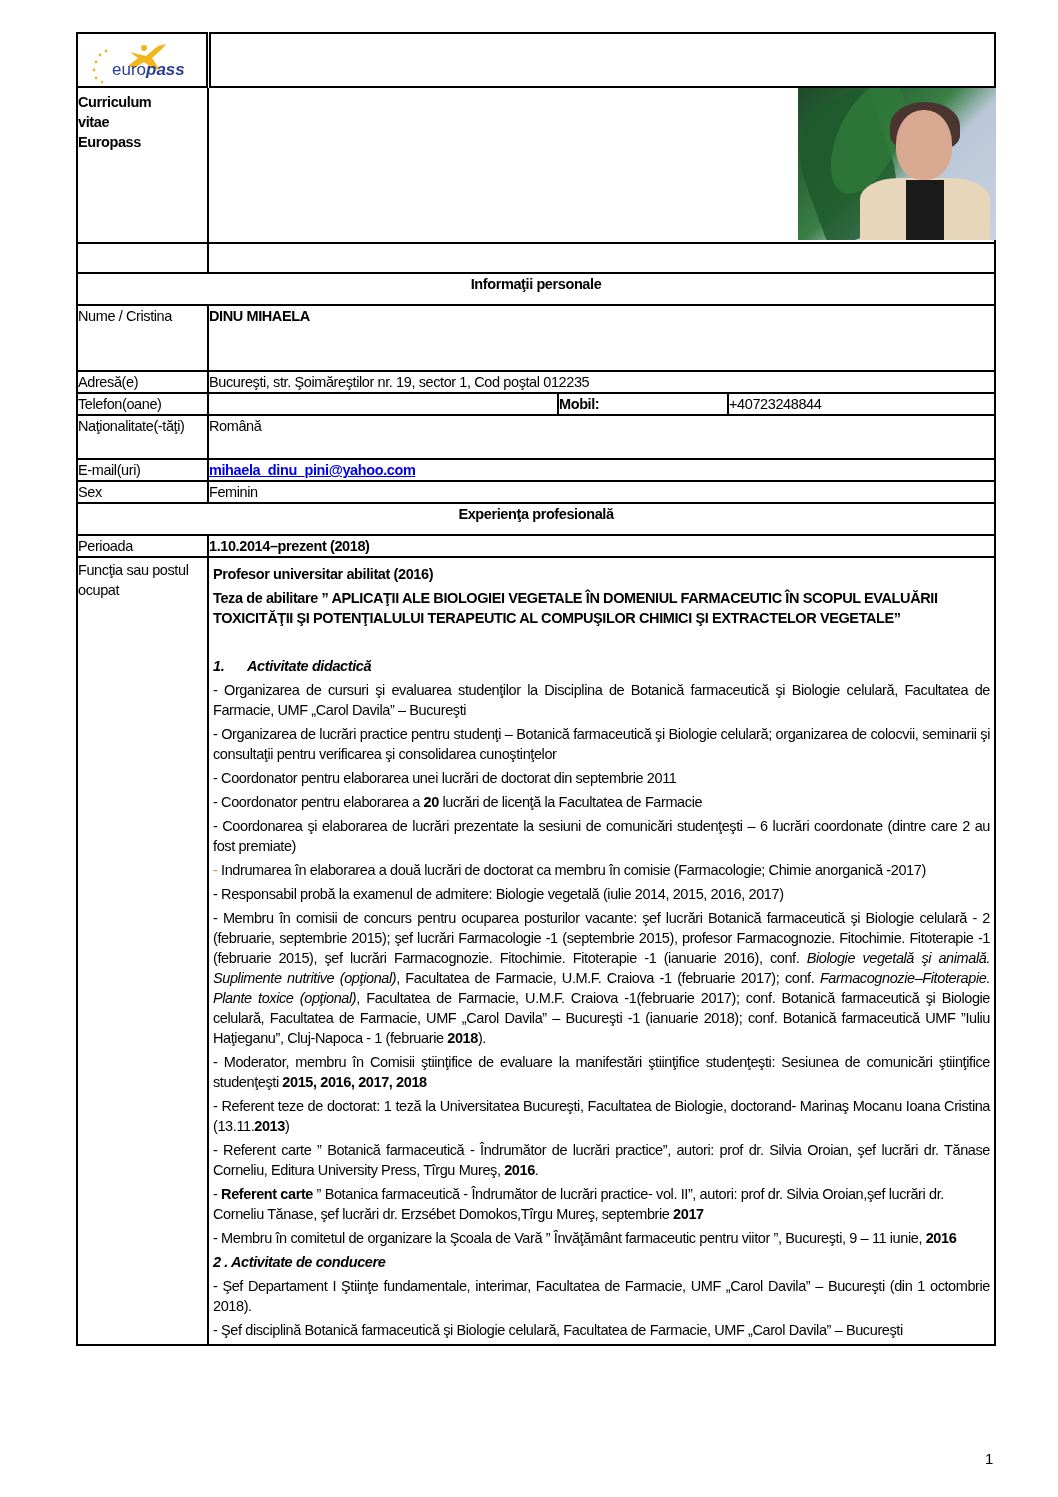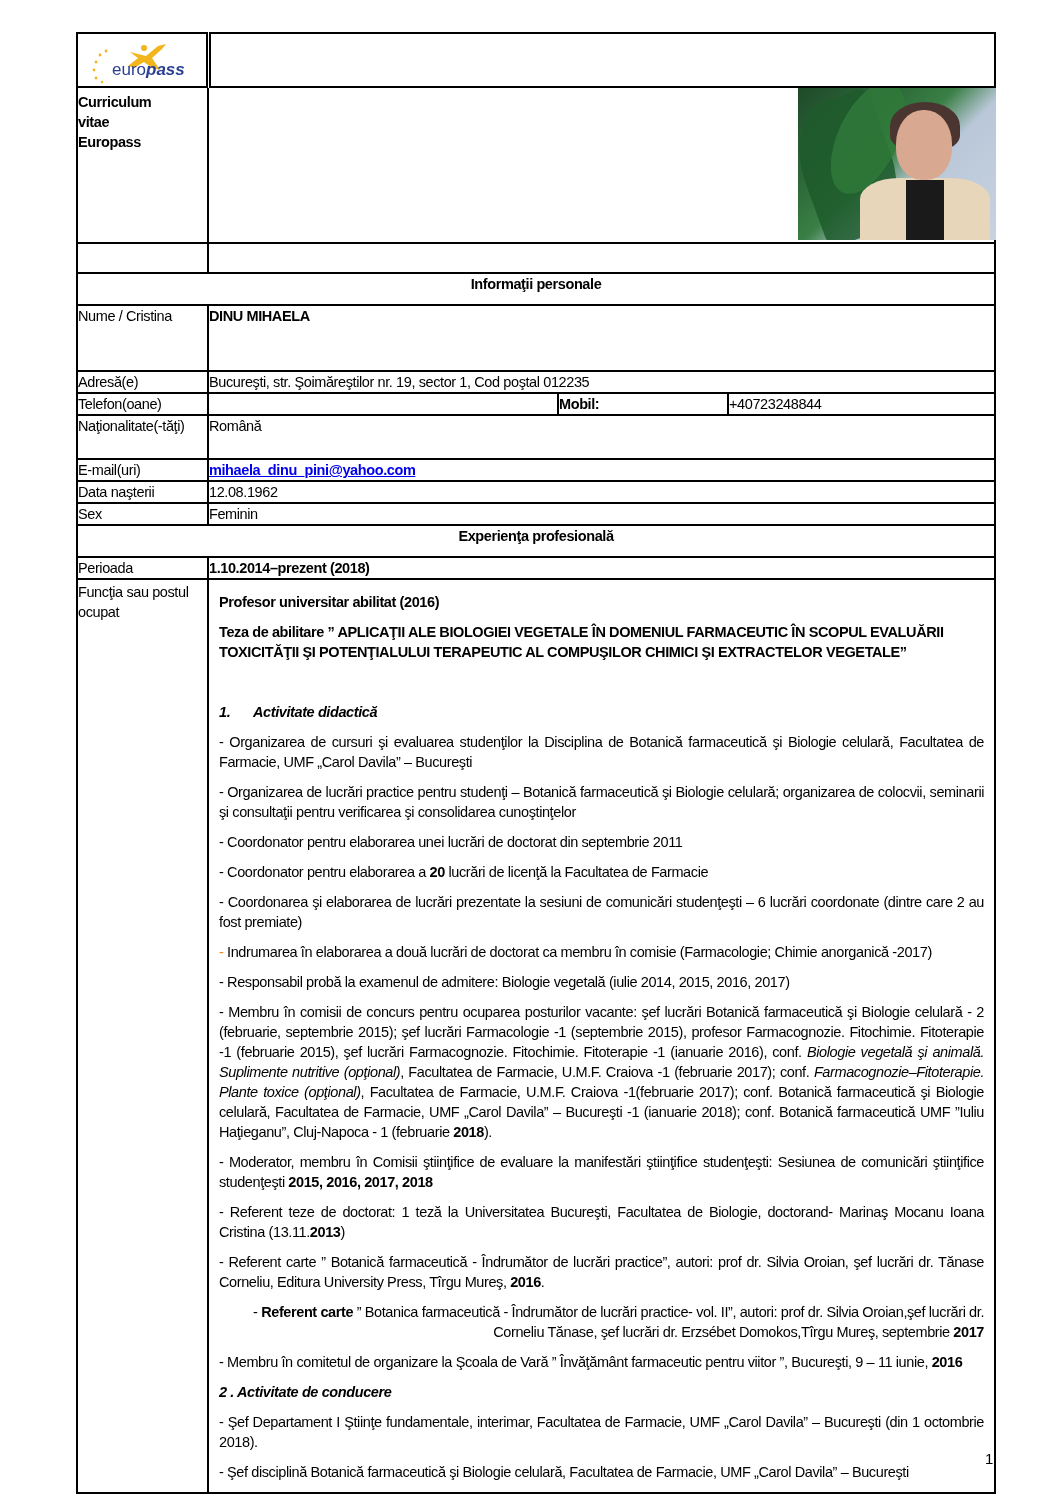--- a/index.html
+++ b/index.html
@@ -25,21 +25,21 @@
   .photo .hair { position: absolute; left: 92px; top: 14px; width: 70px; height: 48px; background: #4a3530; border-radius: 50% 50% 30% 30%; }
   .photo .body { position: absolute; left: 62px; top: 90px; width: 130px; height: 70px; background: #e8d6bb; border-radius: 30% 30% 0 0; }
   .photo .blouse { position: absolute; left: 108px; top: 92px; width: 38px; height: 60px; background: #1a1a1a; }
   .spacer-row td { height: 28px; }
   .section td { text-align: center; font-size: 18px; line-height: 28px; font-weight: bold; letter-spacing: -0.2px; height: 30px; }
   .name-row td { height: 64px; vertical-align: middle; }
   .bold { font-weight: bold; }
   .link { color: #0000ee; text-decoration: underline; font-weight: bold; }
   .row td { padding-top: 2px; padding-bottom: 2px; }
   .exp { text-align: justify; padding-top: 2px !important; padding-bottom: 0 !important; }
-  .exp p { margin: 10px; }
+  .exp p { margin: 4px; }
   .exp .gap { height: 20px; }
   .exp .subhead { font-weight: bold; font-style: italic; }
   .exp .subhead .num { display: inline-block; width: 34px; }
   .orange { color: #e88a1a; }
   .page-num { position: absolute; left: 985px; top: 1450px; font-size: 15px; }
 </style>
 </head>
 <body>
 
 <div class="page">
@@ -122,24 +122,20 @@
     <tr class="row">
       <td style="height:42px">Naţionalitate(-tăţi)</td>
       <td colspan="3">Română</td>
     </tr>
 
     <tr class="row">
       <td>E-mail(uri)</td>
       <td colspan="3"><a class="link">mihaela_dinu_pini@yahoo.com</a></td>
     </tr>
 
-    <tr class="row">
-      <td>Data naşterii</td>
-      <td colspan="3">12.08.1962</td>
-    </tr>
 
     <tr class="row">
       <td>Sex</td>
       <td colspan="3">Feminin</td>
     </tr>
 
     <tr class="section">
       <td colspan="4">Experienţa profesională</td>
     </tr>
 
@@ -159,21 +155,21 @@
         <p>- Organizarea de lucrări practice pentru studenţi – Botanică farmaceutică şi Biologie celulară; organizarea de colocvii, seminarii şi consultaţii pentru verificarea şi consolidarea cunoştinţelor</p>
         <p>- Coordonator pentru elaborarea unei lucrări de doctorat din septembrie 2011</p>
         <p><span>- Coordonator pentru elaborarea a </span><b>20</b><span> lucrări de licenţă la Facultatea de Farmacie</span></p>
         <p>- Coordonarea şi elaborarea de lucrări prezentate la sesiuni de comunicări studenţeşti – 6 lucrări coordonate (dintre care 2 au  fost premiate)</p>
         <p><span class="orange">-</span><span>  Indrumarea în elaborarea a două lucrări de doctorat ca membru  în comisie (Farmacologie; Chimie anorganică -2017)</span></p>
         <p>- Responsabil probă la examenul de admitere: Biologie vegetală (iulie 2014, 2015, 2016, 2017)</p>
         <p><span>- Membru în comisii de concurs pentru ocuparea posturilor vacante: şef lucrări Botanică farmaceutică şi Biologie celulară - 2 (februarie, septembrie 2015); şef lucrări Farmacologie -1 (septembrie 2015), profesor Farmacognozie. Fitochimie. Fitoterapie -1 (februarie 2015), şef lucrări Farmacognozie. Fitochimie. Fitoterapie -1 (ianuarie 2016), conf. </span><i>Biologie vegetală şi animală. Suplimente nutritive (opţional)</i><span>, Facultatea de Farmacie, U.M.F. Craiova -1 (februarie 2017); conf. </span><i>Farmacognozie–Fitoterapie. Plante toxice (opţional)</i><span>, Facultatea de Farmacie, U.M.F. Craiova -1(februarie 2017); conf. Botanică farmaceutică şi Biologie celulară, Facultatea de Farmacie, UMF „Carol Davila” – Bucureşti -1 (ianuarie 2018); conf. Botanică farmaceutică UMF ”Iuliu Haţieganu”, Cluj-Napoca - 1 (februarie </span><b>2018</b><span>).</span></p>
         <p><span>- Moderator, membru în Comisii ştiinţifice de evaluare la manifestări ştiinţifice studenţeşti: Sesiunea de comunicări ştiinţifice studenţeşti </span><b>2015, 2016, 2017, 2018</b></p>
         <p><span>- Referent teze de doctorat: 1 teză la Universitatea Bucureşti, Facultatea de Biologie, doctorand- Marinaş Mocanu Ioana Cristina (13.11.</span><b>2013</b><span>)</span></p>
         <p><span>- Referent carte ” Botanică farmaceutică - Îndrumător de lucrări practice”, autori: prof dr. Silvia Oroian, şef lucrări dr. Tănase Corneliu,  Editura University Press, Tîrgu Mureş, </span><b>2016</b><span>.</span></p>
-        <p style="text-align:right"><span>- </span><b>Referent carte</b><span> ” Botanica farmaceutică - Îndrumător de lucrări practice- vol. II”, autori: prof dr. Silvia Oroian,şef lucrări dr.  Corneliu Tănase, şef lucrări dr. Erzsébet Domokos,Tîrgu Mureş, septembrie </span><b>2017</b></p>
+        <p style="text-align:left"><span>- </span><b>Referent carte</b><span> ” Botanica farmaceutică - Îndrumător de lucrări practice- vol. II”, autori: prof dr. Silvia Oroian,şef lucrări dr.  Corneliu Tănase, şef lucrări dr. Erzsébet Domokos,Tîrgu Mureş, septembrie </span><b>2017</b></p>
         <p><span>- Membru în comitetul de organizare la Şcoala de Vară ” Învăţământ farmaceutic pentru viitor ”, Bucureşti, 9 – 11 iunie, </span><b>2016</b></p>
         <p class="subhead">2 . Activitate de conducere</p>
         <p> - Şef Departament I Ştiinţe fundamentale, interimar, Facultatea de Farmacie, UMF „Carol Davila” – Bucureşti (din 1 octombrie 2018).</p>
         <p>- Şef disciplină Botanică farmaceutică şi Biologie celulară, Facultatea de Farmacie, UMF „Carol Davila” – Bucureşti</p>
       </td>
     </tr>
   </tbody>
     </table>
 </div>
 

